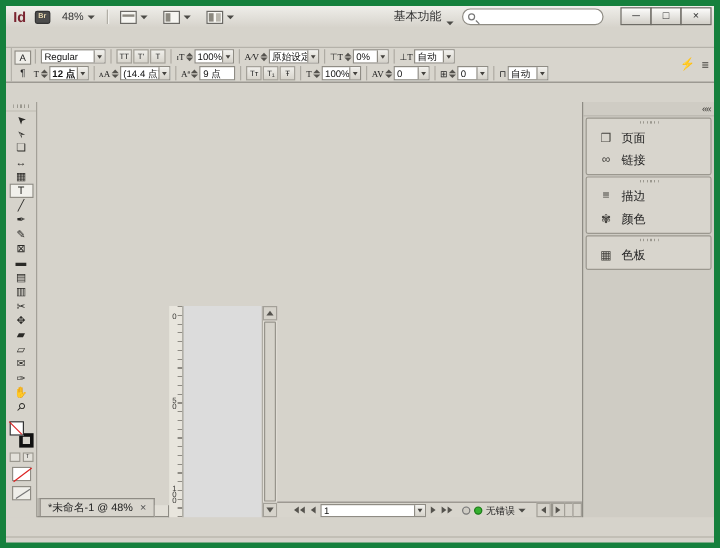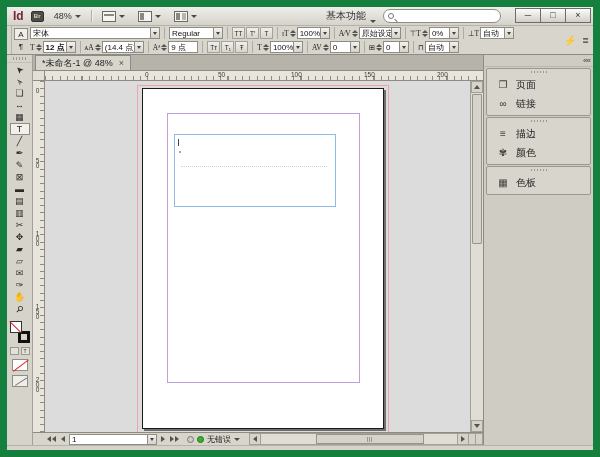--- a/index.html
+++ b/index.html
@@ -1,17 +1,17 @@
 <!DOCTYPE html>
 <html><head>
 <meta charset="utf-8">
 <style>
   * { margin:0; padding:0; box-sizing:border-box; }
   html,body { width:600px; height:457px; font-family:"Liberation Sans", sans-serif; }
-  .window { width:600px; height:457px; background:#d6d3cb; border:7px solid #15803d; display:flex; flex-direction:column; overflow:hidden; }
+  .window { width:600px; height:457px; background:#d6d3cb; border:5px solid #15803d; display:flex; flex-direction:column; overflow:hidden;gap:16px; }
 
   
   .titlebar { height:18px; display:flex; align-items:center; gap:7px; padding-left:6px; background:linear-gradient(#efeeea,#d6d3cb); flex:none; }
   .app-logo { font-weight:bold; font-size:12px; color:#7a2430; letter-spacing:0; }
   .br-btn { width:13px; height:11px; background:#4c4c4c; color:#e8d9b0; font-size:6px; font-weight:bold; display:flex; align-items:center; justify-content:center; border:1px solid #333; border-radius:2px; }
   .combo-sm { display:flex; align-items:center; gap:3px; font-size:9px; color:#333; padding:1px 3px; }
   .dd-arrow { width:0; height:0; border-left:3px solid transparent; border-right:3px solid transparent; border-top:3px solid #4b4a46; display:inline-block; }
   .tb-sep { width:1px; height:12px; background:#b1aea6; box-shadow:1px 0 0 #f1f0ec; }
   .mini-icon { width:14px; height:11px; border:1px solid #6b6965; background:#f6f5f1; position:relative; }
   .mini-icon i { position:absolute; background:#8b887f; }
@@ -73,21 +73,21 @@
   .fill-sw::after { content:""; position:absolute; left:-1px; top:-1px; width:15px; height:1px; background:#d22; transform:rotate(45deg); transform-origin:0 0; }
   .stroke-sw { position:absolute; right:1px; bottom:1px; width:12px; height:12px; border:3px solid #111; background:#d6d3cb; }
   .mini-row { display:flex; gap:2px; margin-top:3px; }
   .mini-btn { width:9px; height:8px; border:1px solid #9b988f; background:#e3e1da; font-size:5px; line-height:7px; text-align:center; color:#333; }
   .apply-btn { width:16px; height:12px; border:1px solid #8f8c84; background:#fff; position:relative; margin-top:4px; }
   .apply-btn::after { content:""; position:absolute; left:0; top:11px; width:19px; height:1px; background:#d22; transform:rotate(-37deg); transform-origin:0 0; }
   .view-btn { width:16px; height:12px; border:1px solid #8f8c84; background:#efeee9; position:relative; margin-top:4px; }
   .view-btn::after { content:""; position:absolute; left:2px; top:9px; width:14px; height:1px; background:#777; transform:rotate(-33deg); transform-origin:0 0; }
 
   
-  .center-col { flex:1; display:flex; flex-direction:column; min-width:0; }
+  .center-col { flex:1; display:flex; min-width:0;align-items:flex-end; }
   .tab-bar { height:16px; background:#b6b3ab; border-bottom:1px solid #8e8b84; display:flex; align-items:flex-end; padding-left:2px; flex:none; }
   .doc-tab { height:15px; background:#d8d5cd; border:1px solid #8e8b84; border-bottom:none; display:flex; align-items:center; gap:6px; padding:0 6px; font-size:9px; color:#222; }
   .tab-close { font-size:9px; color:#555; line-height:1; }
   .ruler-row { height:10px; display:flex; flex:none; }
   .ruler-corner { width:12px; background:#e2dfd7; border-right:1px solid #8e8b84; border-bottom:1px solid #8e8b84; }
   .ruler-h { flex:1; position:relative; background:#e8e5dd; border-bottom:1px solid #8e8b84; overflow:hidden; }
   .ruler-h .ticks { position:absolute; left:0; right:0; bottom:0; height:4px;
      background:repeating-linear-gradient(90deg,#8e8b84 0 1px,transparent 1px 7.3px); }
   .ruler-h .num { position:absolute; top:0; font-size:6.5px; color:#3c3b38; }
   .canvas-row { flex:1; display:flex; min-height:0; }
@@ -192,28 +192,20 @@
 
 
   <div class="control-panel">
     <div class="cp-grip"></div>
     <div class="cp-left">
       <div class="cp-modebtn active">A</div>
       <div class="cp-modebtn">¶</div>
     </div>
     <div class="cp-rows">
       <div class="cp-row" id="cp-row1">
-          <div class="cp-field">
-            <span class="value-box" style="width: 130px;">
-              <span class="cp-val">宋体</span>
-              <span class="cp-dd">
-                <i></i>
-              </span>
-            </span>
-          </div>
           <span class="cp-sep"></span>
           <div class="cp-field">
             <span class="value-box" style="width: 54px;">
               <span class="cp-val">Regular</span>
               <span class="cp-dd">
                 <i></i>
               </span>
             </span>
           </div>
           <span class="cp-sep"></span>

